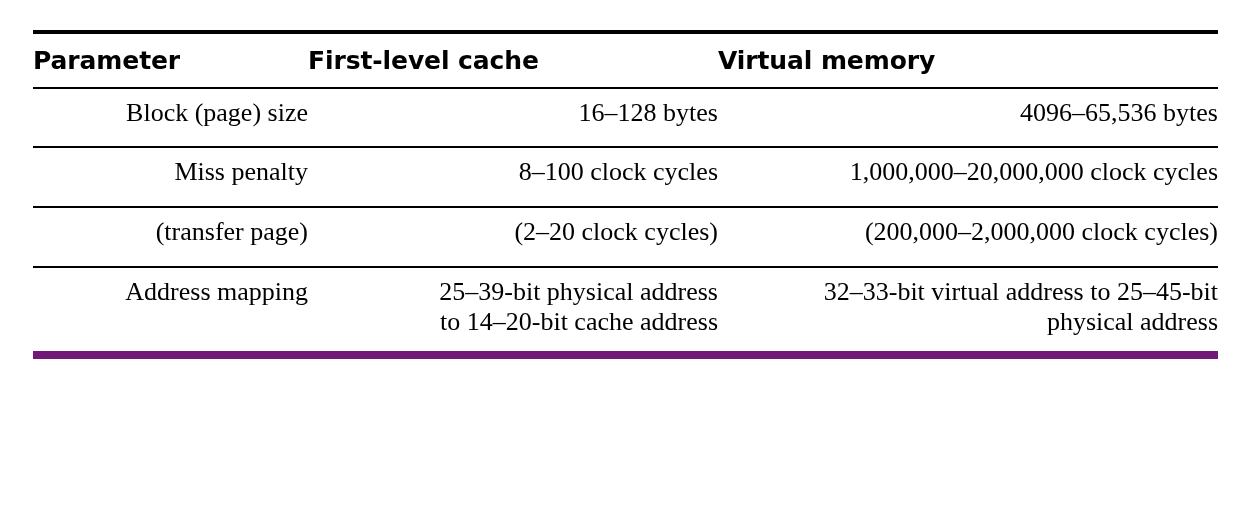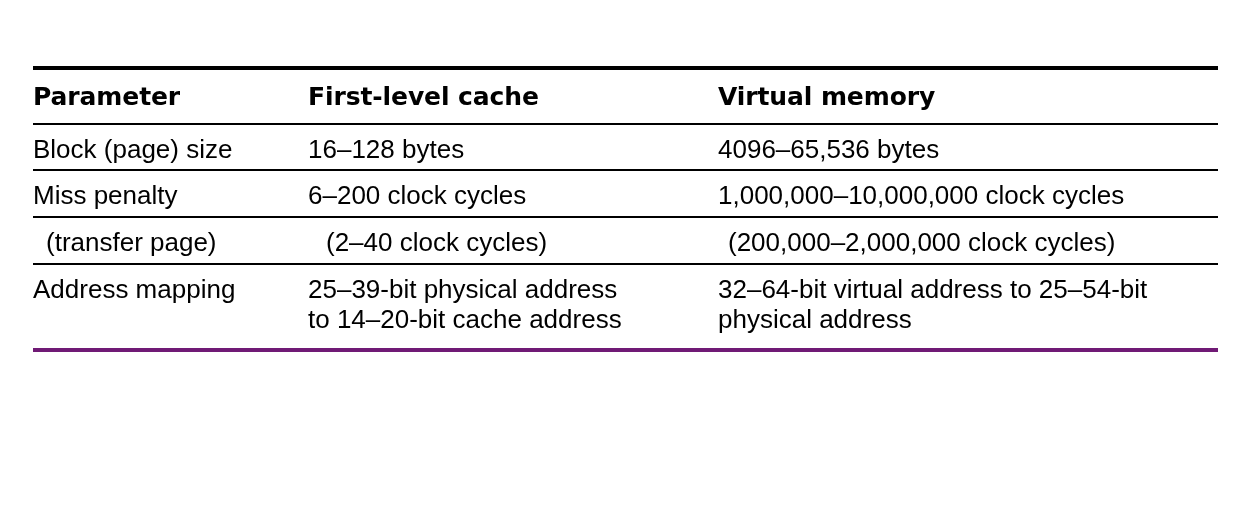--- a/index.html
+++ b/index.html
@@ -14,21 +14,20 @@
     font-family: "Liberation Serif", "DejaVu Serif", serif;
     color: #000000;
     -webkit-font-smoothing: antialiased;
   }
 
   #table-wrap {
     position: absolute;
     left: 33px;
     top: 30px;
     width: 1185px;
-    margin-top: 36px;
   }
 
   table.cmp-table {
     width: 1185px;
     border-collapse: collapse;
     table-layout: fixed;
   }
 
   table.cmp-table col.c1 { width: 275px; }
   table.cmp-table col.c2 { width: 410px; }
@@ -47,32 +46,32 @@
     font-size: 25px;
     line-height: 1.1;
     text-align: left;
     vertical-align: bottom;
     padding: 13px 0 12px 0;
     border-bottom: 2px solid #000000;
     letter-spacing: -0.1px;
   }
 
   tbody td {
-    font-family: Liberation Sans, sans-serif;
+    font-family: Liberation Serif, serif;
     font-size: 26px;
     line-height: 1.18;
-    text-align: left;
+    text-align: right;
     vertical-align: top;
-    padding: 9px 0 5px 0;
+    padding: 9px 0 18px 0;
     border-bottom: 2px solid #000000;
     white-space: pre-line;
   }
 
   tbody tr.last-row td {
-    border-bottom: 4px solid #701a75;
+    border-bottom: 8px solid #701a75;
     padding-bottom: 13px;
   }
 
   
   tbody tr.sub td.col1 { padding-left: 13px; }
   tbody tr.sub td.col2 { padding-left: 18px; }
   tbody tr.sub td.col3 { padding-left: 10px; }
 </style>
 </head>
 <body>
@@ -97,30 +96,30 @@
       </tr>
     </thead>
     <tbody id="table-body">
         <tr>
           <td class="col1">Block (page) size</td>
           <td class="col2">16–128 bytes</td>
           <td class="col3">4096–65,536 bytes</td>
         </tr>
         <tr>
           <td class="col1">Miss penalty</td>
-          <td class="col2">6–200 clock cycles</td>
-          <td class="col3">1,000,000–10,000,000 clock cycles</td>
+          <td class="col2">8–100 clock cycles</td>
+          <td class="col3">1,000,000–20,000,000 clock cycles</td>
         </tr>
         <tr class="sub">
           <td class="col1">(transfer page)</td>
-          <td class="col2">(2–40 clock cycles)</td>
+          <td class="col2">(2–20 clock cycles)</td>
           <td class="col3">(200,000–2,000,000 clock cycles)</td>
         </tr>
         <tr class="last-row">
           <td class="col1">Address mapping</td>
           <td class="col2">25–39-bit physical address
 to 14–20-bit cache address</td>
-          <td class="col3">32–64-bit virtual address to 25–54-bit
+          <td class="col3">32–33-bit virtual address to 25–45-bit
 physical address</td>
         </tr>
       </tbody>
   </table>
 </div>
 
 </body></html>

